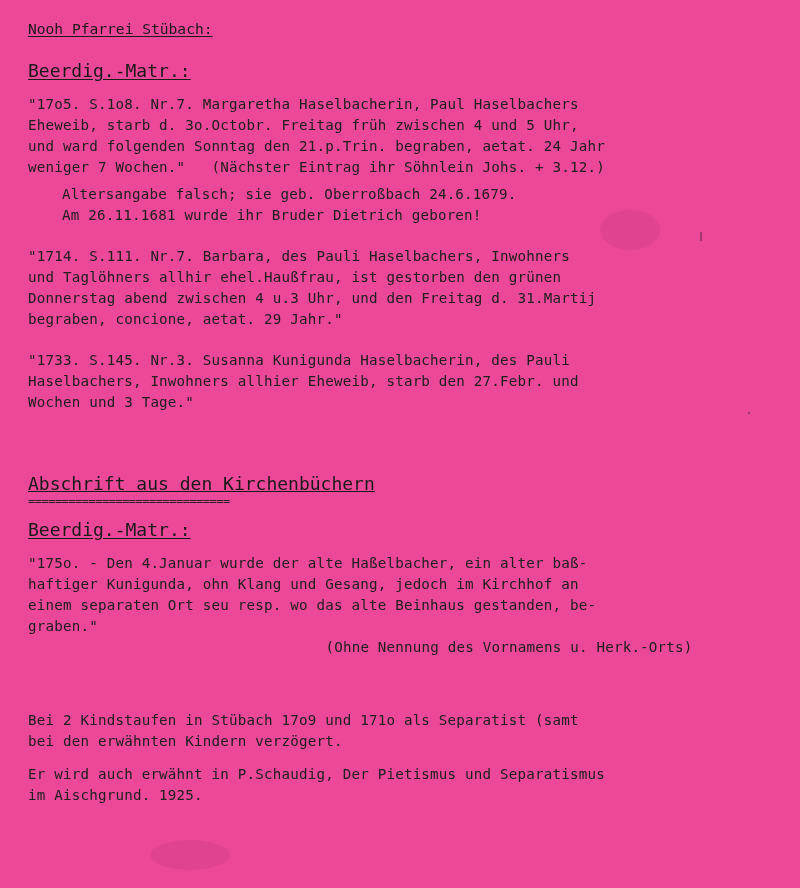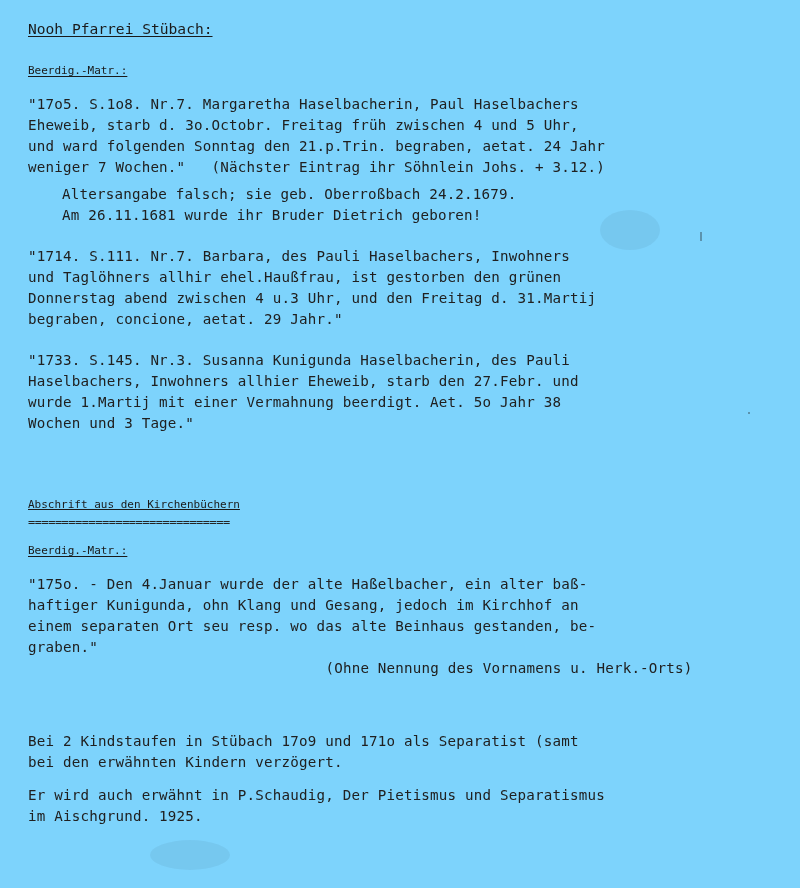--- a/index.html
+++ b/index.html
@@ -13,21 +13,21 @@
     font-family: "DejaVu Sans Mono", "Liberation Mono", monospace;
     color: #1a1a1a;
     overflow: hidden;
   }
   .page {
     position: relative;
     width: 800px;
     height: 888px;
     padding: 0;
     box-sizing: border-box;
-    background: #7dd3fc;
+    background: #ec4899;
   }
   .doc {
     position: absolute;
     left: 28px;
     top: 18px;
     width: 742px;
   }
   .line {
     font-size: 14.2px;
     line-height: 21px;
@@ -40,21 +40,21 @@
     text-underline-offset: 2px;
   }
   .gap-xs { height: 6px; }
   .gap-s  { height: 12px; }
   .gap-m  { height: 20px; }
   .gap-xl { height: 40px; }
   .indent {
     padding-left: 34px;
   }
   .heading {
-    font-size: 11px;
+    font-size: 18px;
     line-height: 22px;
     white-space: pre;
     text-decoration: underline;
   }
   .dashrule {
     font-size: 12px;
     line-height: 12px;
     letter-spacing: -0.5px;
     white-space: pre;
     color: #242424;
@@ -95,39 +95,38 @@
     <div class="heading underline">Beerdig.-Matr.:</div>
 
     <div class="gap-s"></div>
 
     <div>
       <div class="line">"17o5. S.1o8. Nr.7. Margaretha Haselbacherin, Paul Haselbachers</div>
       <div class="line">Eheweib, starb d. 3o.Octobr. Freitag früh zwischen 4 und 5 Uhr,</div>
       <div class="line">und ward folgenden Sonntag den 21.p.Trin. begraben, aetat. 24 Jahr</div>
       <div class="line">weniger 7 Wochen."   (Nächster Eintrag ihr Söhnlein Johs. + 3.12.)</div>
       <div class="gap-xs"></div>
-      <div class="line indent">Altersangabe falsch; sie geb. Oberroßbach 24.2.1679.</div>
+      <div class="line indent">Altersangabe falsch; sie geb. Oberroßbach 24.6.1679.</div>
       <div class="line indent">Am 26.11.1681 wurde ihr Bruder Dietrich geboren!</div>
     </div>
 
     <div class="gap-m"></div>
 
     <div>
       <div class="line">"1714. S.111. Nr.7. Barbara, des Pauli Haselbachers, Inwohners</div>
       <div class="line">und Taglöhners allhir ehel.Haußfrau, ist gestorben den grünen</div>
       <div class="line">Donnerstag abend zwischen 4 u.3 Uhr, und den Freitag d. 31.Martij</div>
       <div class="line">begraben, concione, aetat. 29 Jahr."</div>
     </div>
 
     <div class="gap-m"></div>
 
     <div>
       <div class="line">"1733. S.145. Nr.3. Susanna Kunigunda Haselbacherin, des Pauli</div>
       <div class="line">Haselbachers, Inwohners allhier Eheweib, starb den 27.Febr. und</div>
-      <div class="line">wurde 1.Martij mit einer Vermahnung beerdigt. Aet. 5o Jahr 38</div>
       <div class="line">Wochen und 3 Tage."</div>
     </div>
 
     <div class="gap-xl"></div>
     <div class="gap-m"></div>
 
     <div>
       <div class="heading">Abschrift aus den Kirchenbüchern</div>
     </div>
     <div class="dashrule">==============================</div>

